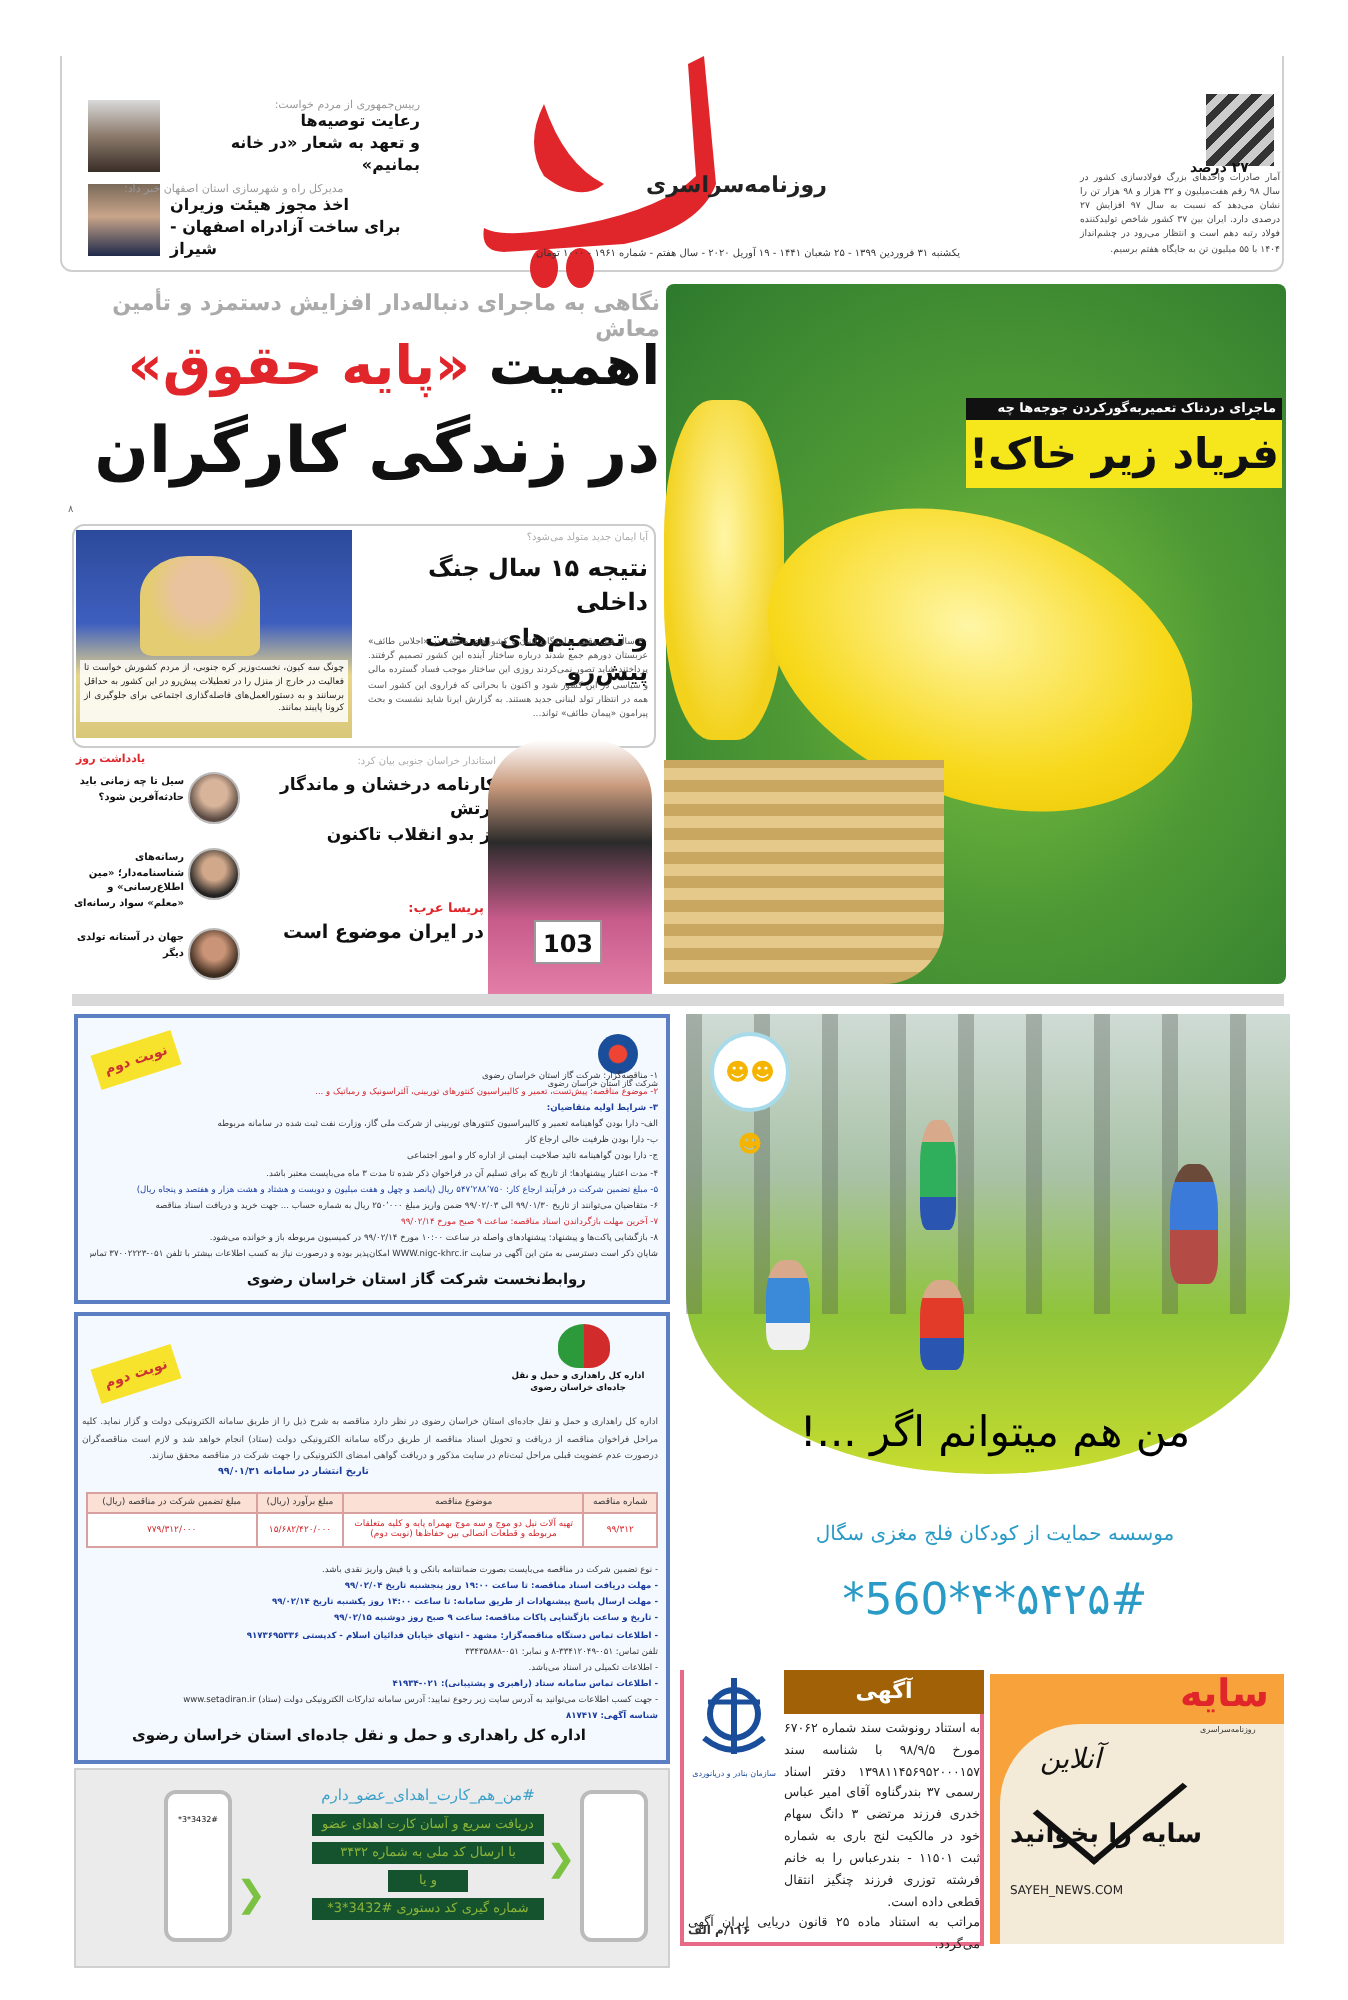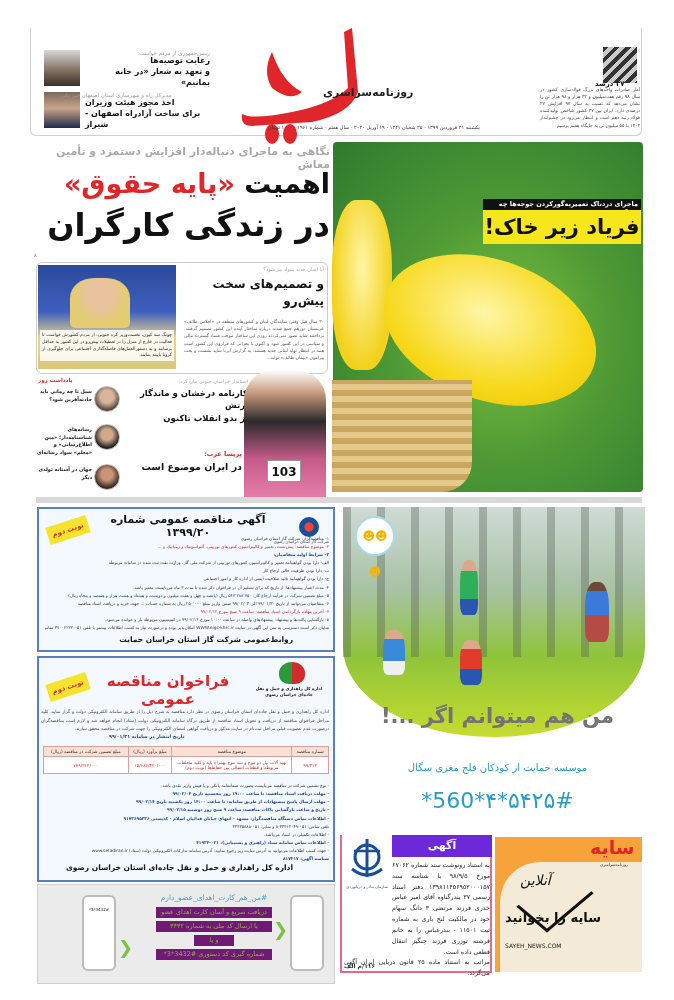--- a/index.html
+++ b/index.html
@@ -68,35 +68,35 @@
   .rah-logo { width: 26px; height: 22px; background: conic-gradient(#d12b2b 0 50%, #2c9a3b 50% 100%); border-radius: 50% 50% 40% 40%; }
   .big-red { font-size: 15px; font-weight: bold; color: #e0262b; text-align: center; }
   .ttable { border-collapse: collapse; width: 286px; font-size: 4.5px; direction: rtl; }
   .ttable th { background: #fbe1d5; color: #333; border: 1px solid #d9a0a0; padding: 2px; font-weight: normal; }
   .ttable td { background: #fff; color: #d3262b; border: 1px solid #d9a0a0; padding: 3px; text-align: center; }
 
   
   .organ { left: 37px; top: 884px; width: 298px; height: 100px; background: #ebebeb; border: 1px solid #d0d0d0; }
   .phone { width: 34px; height: 76px; border: 2px solid #bbb; border-radius: 6px; background: #fff; }
   .organ-title { font-size: 7.5px; color: #3aa0c8; text-align: center; }
-  .organ-pill { background: #701a75; color: #8ab33a; font-size: 6.5px; text-align: center; height: 11px; line-height: 11px; }
+  .organ-pill { background: #14532d; color: #8ab33a; font-size: 6.5px; text-align: center; height: 11px; line-height: 11px; }
   .chev { font-size: 18px; color: #7cc242; font-weight: bold; }
 
   
   .kids-photo { left: 343px; top: 507px; width: 302px; height: 230px; border-radius: 0 0 150px 150px / 0 0 90px 90px; background: linear-gradient(180deg,#cfdbd5 0%,#a9c2a6 35%,#8fc43a 65%,#c7dc2f 100%); overflow: hidden; }
   .kids-trees { left: 343px; top: 507px; width: 302px; height: 150px; background: repeating-linear-gradient(90deg, rgba(80,90,80,0.35) 0 8px, transparent 8px 34px); }
   .kid { border-radius: 40% 40% 20% 20%; }
   .kids-logo { left: 355px; top: 516px; width: 40px; height: 40px; border-radius: 50%; background: #fff; border: 2px solid #a8dbe9; font-size: 12px; text-align: center; line-height: 36px; color: #f5b400; }
-  .kids-slogan { left: 350px; top: 704px; width: 295px; font-size: 21px; color: #737373; text-align: center; font-weight: bold; }
+  .kids-slogan { left: 350px; top: 704px; width: 295px; font-size: 21px; color: #000000; text-align: center; }
   .kids-org { left: 350px; top: 762px; width: 295px; font-size: 10px; color: #2a9bc7; text-align: center; }
   .kids-code { left: 350px; top: 788px; width: 295px; font-size: 22px; color: #2a9bc7; text-align: center; direction: ltr; letter-spacing: 1px; }
 
   
   .notice { left: 340px; top: 835px; width: 152px; height: 138px; border: 2px solid #e86a88; border-top: none; background: #fff; }
-  .notice-head { left: 392px; top: 835px; width: 100px; height: 22px; background: #6d28d9; color: #fff; font-size: 11px; font-weight: bold; text-align: center; line-height: 22px; }
+  .notice-head { left: 392px; top: 835px; width: 100px; height: 22px; background: #a16207; color: #fff; font-size: 11px; font-weight: bold; text-align: center; line-height: 22px; }
   .port-logo { left: 344px; top: 837px; width: 46px; height: 48px; }
   .notice-body { left: 344px; top: 860px; width: 146px; font-size: 6.3px; line-height: 1.72; color: #222; text-align: justify; }
   .notice-ref { left: 344px; top: 962px; font-size: 6px; font-weight: bold; color: #333; }
 
   
   .online { left: 495px; top: 837px; width: 147px; height: 135px; background: #f7a23a; }
   .online-inner { left: 500px; top: 862px; width: 142px; height: 110px; background: #f3ead8; border-radius: 40px 0 0 0; }
   .online-logo { left: 590px; top: 836px; font-size: 19px; font-weight: bold; color: #e0262b; }
   .online-t1 { left: 520px; top: 872px; font-size: 14px; color: #111; font-style: italic; }
   .online-t2 { left: 505px; top: 910px; font-size: 13px; font-weight: bold; color: #111; }
@@ -140,20 +140,21 @@
 </div>
 <div class="abs headline2">در زندگی کارگران</div>
 <div class="abs" style="left:34px;top:252px;font-size:5px;color:#666;">۸</div>
 
 <div class="abs box2"></div>
 <div class="abs korea-photo"></div>
 <div class="abs" style="left:70px;top:278px;width:60px;height:50px;border-radius:40% 40% 10% 10%;background:radial-gradient(ellipse at 50% 35%,#e9c39e 30%,#e3cc72 60%);"></div>
 <div class="abs korea-caption">چونگ سه کیون، نخست‌وزیر کره جنوبی، از مردم کشورش خواست تا فعالیت در خارج از منزل را در تعطیلات پیش‌رو در این کشور به حداقل برسانند و به دستورالعمل‌های فاصله‌گذاری اجتماعی برای جلوگیری از کرونا پایبند بمانند.</div>
 <div class="abs war-kicker">آیا ایمان جدید متولد می‌شود؟</div>
 <div class="abs war-title">
+  <div>نتیجه ۱۵ سال جنگ داخلی</div>
   <div>و تصمیم‌های سخت پیش‌رو</div>
 </div>
 <div class="abs war-body">۳۰ سال قبل وقتی نمایندگان لبنان و کشورهای منطقه در «اجلاس طائف» عربستان دورهم جمع شدند درباره ساختار آینده این کشور تصمیم گرفتند. پرداختند شاید تصور نمی‌کردند روزی این ساختار موجب فساد گسترده مالی و سیاسی در این کشور شود و اکنون با بحرانی که فراروی این کشور است همه در انتظار تولد لبنانی جدید هستند. به گزارش ایرنا شاید نشست و بحث پیرامون «پیمان طائف» تواند...</div>
 
 <div class="abs side-label">یادداشت روز</div>
 <div class="abs side-col">
   <div class="side-item" style="top:10px;">
     <div class="txt">سیل تا چه زمانی باید حادثه‌آفرین شود؟</div>
     <div class="av" style="background:radial-gradient(circle at 50% 40%,#d7b49a 35%,#5a4a42 70%);"></div>
   </div>
@@ -185,45 +186,43 @@
 <div class="abs chick-body1"></div>
 <div class="abs basket"></div>
 <div class="abs chick-kicker">ماجرای دردناک تعمیر‌به‌گورکردن جوجه‌ها چه بود؟</div>
 <div class="abs chick-title">فریاد زیر خاک!</div>
 
 <div class="abs divider"></div>
 
 <div class="abs tender1">
   <div class="abs gas-logo" style="right:14px;top:8px;"></div>
   <div class="abs" style="right:4px;top:30px;font-size:4px;color:#333;">شرکت گاز استان خراسان رضوی</div>
-  <div class="abs tender-title" style="right:60px;top:4px;width:170px;">آگهی مناقصه عمومی شماره ۱۳۹۹/۲۰</div>
   <div class="abs badge-second" style="left:8px;top:12px;">نوبت دوم</div>
   <div class="abs" style="right:4px;top:26px;width:240px;">
     <div class="tline">۱- مناقصه‌گزار: شرکت گاز استان خراسان رضوی</div>
     <div class="tline r" style="color:#d3262b;">۲- موضوع مناقصه: پیش‌تست، تعمیر و کالیبراسیون کنتورهای توربینی، آلتراسونیک و رمباتیک و ...</div>
   </div>
   <div class="abs" style="right:4px;top:42px;width:284px;">
     <div class="tline" style="color:#1b3c9c;font-weight:bold;">۳- شرایط اولیه متقاضیان:</div>
     <div class="tline">الف- دارا بودن گواهینامه تعمیر و کالیبراسیون کنتورهای توربینی از شرکت ملی گاز، وزارت نفت ثبت شده در سامانه مربوطه</div>
     <div class="tline">ب- دارا بودن ظرفیت خالی ارجاع کار</div>
     <div class="tline">ج- دارا بودن گواهینامه تائید صلاحیت ایمنی از اداره کار و امور اجتماعی</div>
     <div class="tline">۴- مدت اعتبار پیشنهادها: از تاریخ که برای تسلیم آن در فراخوان ذکر شده تا مدت ۳ ماه می‌بایست معتبر باشد.</div>
     <div class="tline" style="color:#1b3c9c;">۵- مبلغ تضمین شرکت در فرآیند ارجاع کار: ۵۴۷٬۲۸۸٬۷۵۰ ریال (پانصد و چهل و هفت میلیون و دویست و هشتاد و هشت هزار و هفتصد و پنجاه ریال)</div>
     <div class="tline">۶- متقاضیان می‌توانند از تاریخ ۹۹/۰۱/۳۰ الی ۹۹/۰۲/۰۳ ضمن واریز مبلغ ۲۵۰٬۰۰۰ ریال به شماره حساب ... جهت خرید و دریافت اسناد مناقصه</div>
     <div class="tline" style="color:#d3262b;">۷- آخرین مهلت بازگرداندن اسناد مناقصه: ساعت ۹ صبح مورخ ۹۹/۰۲/۱۴</div>
     <div class="tline">۸- بازگشایی پاکت‌ها و پیشنهاد: پیشنهادهای واصله در ساعت ۱۰:۰۰ مورخ ۹۹/۰۲/۱۴ در کمیسیون مربوطه باز و خوانده می‌شود.</div>
     <div class="tline">شایان ذکر است دسترسی به متن این آگهی در سایت WWW.nigc-khrc.ir امکان‌پذیر بوده و درصورت نیاز به کسب اطلاعات بیشتر با تلفن ۰۵۱-۳۷۰۰۲۲۲۳ تماس بگیرید.</div>
   </div>
-  <div class="abs tender-footer" style="right:40px;top:126px;width:240px;">روابط‌عمومی شرکت گاز استان خراسان حمایت</div>
+  <div class="abs tender-footer" style="right:40px;top:126px;width:240px;">روابط‌نخست شرکت گاز استان خراسان رضوی</div>
 </div>
 
 <div class="abs tender2">
   <div class="abs rah-logo" style="right:28px;top:4px;"></div>
   <div class="abs" style="right:4px;top:28px;width:80px;font-size:4.3px;font-weight:bold;text-align:center;line-height:1.5;">اداره کل راهداری و حمل و نقل جاده‌ای خراسان رضوی</div>
-  <div class="abs big-red" style="right:90px;top:14px;width:150px;">فراخوان مناقصه عمومی</div>
   <div class="abs badge-second" style="left:8px;top:20px;">نوبت دوم</div>
   <div class="abs" style="right:4px;top:50px;width:288px;font-size:4.5px;line-height:1.9;color:#444;text-align:justify;">اداره کل راهداری و حمل و نقل جاده‌ای استان خراسان رضوی در نظر دارد مناقصه به شرح ذیل را از طریق سامانه الکترونیکی دولت و گزار نماید. کلیه مراحل فراخوان مناقصه از دریافت و تحویل اسناد مناقصه از طریق درگاه سامانه الکترونیکی دولت (ستاد) انجام خواهد شد و لازم است مناقصه‌گران درصورت عدم عضویت قبلی مراحل ثبت‌نام در سایت مذکور و دریافت گواهی امضای الکترونیکی را جهت شرکت در مناقصه محقق سازند.</div>
   <div class="abs" style="left:70px;top:76px;font-size:4.8px;color:#1b3c9c;font-weight:bold;">تاریخ انتشار در سامانه ۹۹/۰۱/۳۱</div>
   <table class="abs ttable" style="right:4px;top:88px;">
     <thead>
       <tr>
         <th>شماره مناقصه</th>
         <th>موضوع مناقصه</th>
         <th>مبلغ برآورد (ریال)</th>
         <th>مبلغ تضمین شرکت در مناقصه (ریال)</th>

